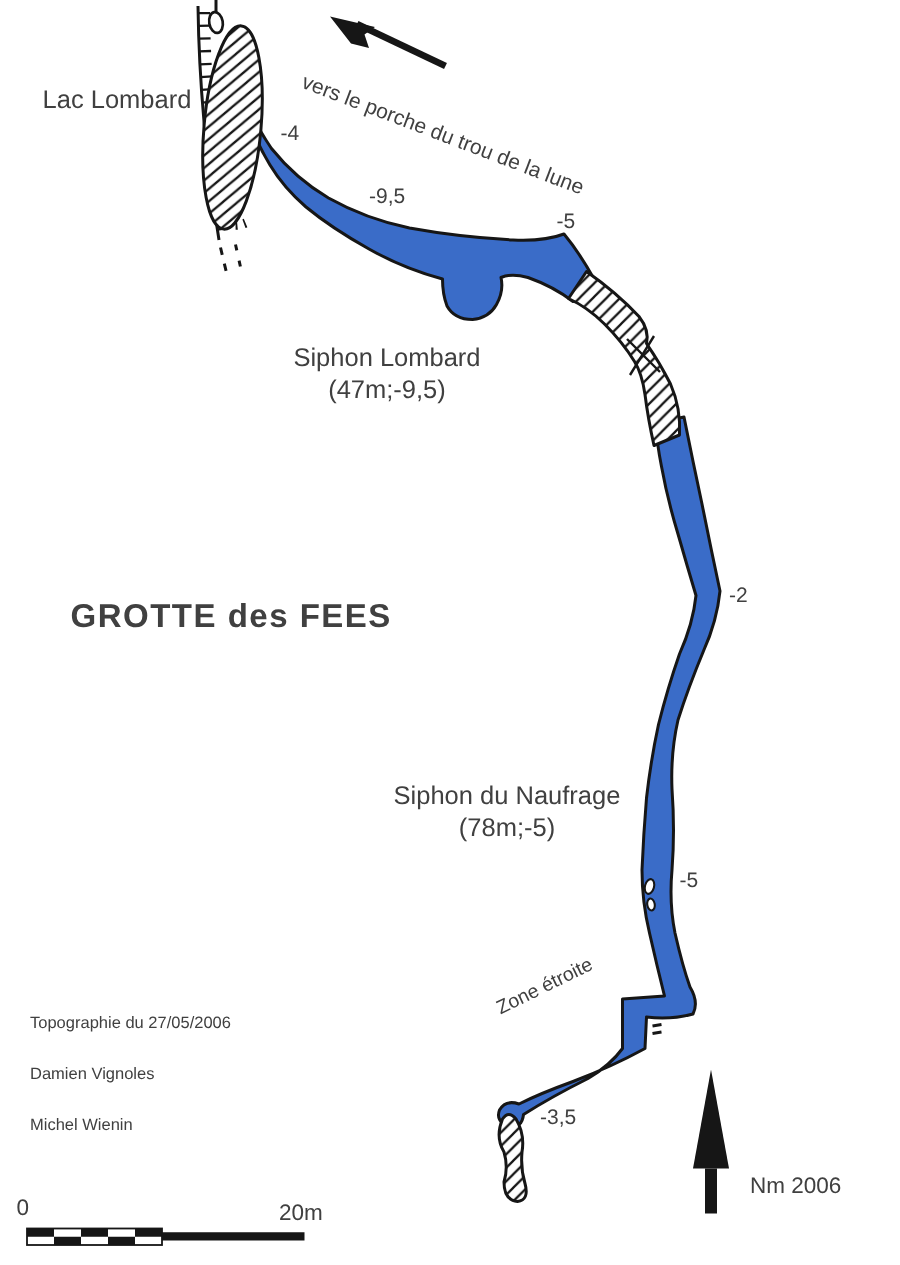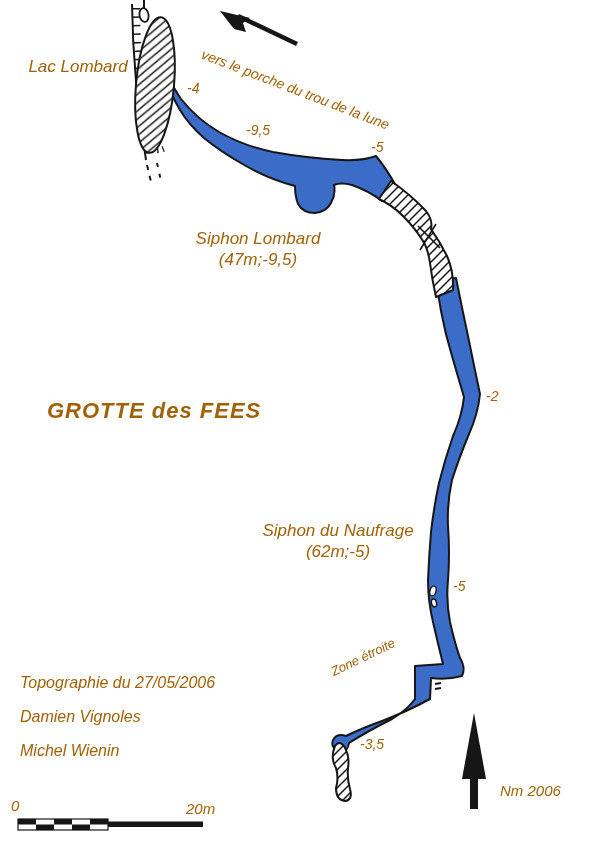--- a/index.html
+++ b/index.html
@@ -1,29 +1,29 @@
 <!DOCTYPE html>
 <html style="--water: #3a6cc8; --ink: #161616;"><head>
 <meta charset="utf-8">
 <style>
   :root{ --water:#3a6cc8; --ink:#161616; }
   html,body{ margin:0; padding:0; background:#ffffff; }
   .stage{
     position:relative; width:600px; height:843px; background:#ffffff;
-    font-family:"Liberation Sans", sans-serif; color:#a16207; overflow:hidden;font-style:italic;
+    font-family:"Liberation Sans", sans-serif; color:#404040; overflow:hidden;
   }
   .stage svg{ position:absolute; left:0; top:0; }
   .lbl{ position:absolute; white-space:nowrap; }
   .center{ text-align:center; }
   .t-title{ font-size:22px; font-weight:bold; letter-spacing:1px; }
   .t-sub{ font-size:15px; }
   .t-place{ font-size:17px; line-height:21px; }
   .t-site{ font-size:16px; }
   .t-depth{ font-size:14px; }
-  .t-small{ font-size:16px; line-height:17px; white-space:pre-line; }
+  .t-small{ font-size:11px; line-height:17px; white-space:pre-line; }
   .t-rot-up{ transform:rotate(21deg); transform-origin:left top; font-size:14px; }
   .t-rot-zone{ transform:rotate(-26deg); transform-origin:left bottom; font-size:13px; }
   .t-scale{ font-size:15px; }
   .t-north{ font-size:15px; }
 </style>
 </head>
 <body>
 
 <div class="stage">
 
@@ -114,21 +114,21 @@
   <div class="lbl t-place center" style="left:158px; top:228px; width:200px;">
     <div>Siphon Lombard</div>
     <div>(47m;-9,5)</div>
   </div>
 
 
   <div class="lbl t-title" style="left:47px; top:398px;">GROTTE des FEES</div>
 
   <div class="lbl t-place center" style="left:228px; top:520px; width:220px;">
     <div>Siphon du Naufrage</div>
-    <div>(62m;-5)</div>
+    <div>(78m;-5)</div>
   </div>
 
   <div class="lbl t-rot-zone" style="left:335px; top:664px;">Zone étroite</div>
 
   <div class="lbl t-small" style="left:20px; top:657px;">
     <div>Topographie du 27/05/2006</div>
     <div>Damien Vignoles</div>
     <div>Michel Wienin</div>
   </div>
 

